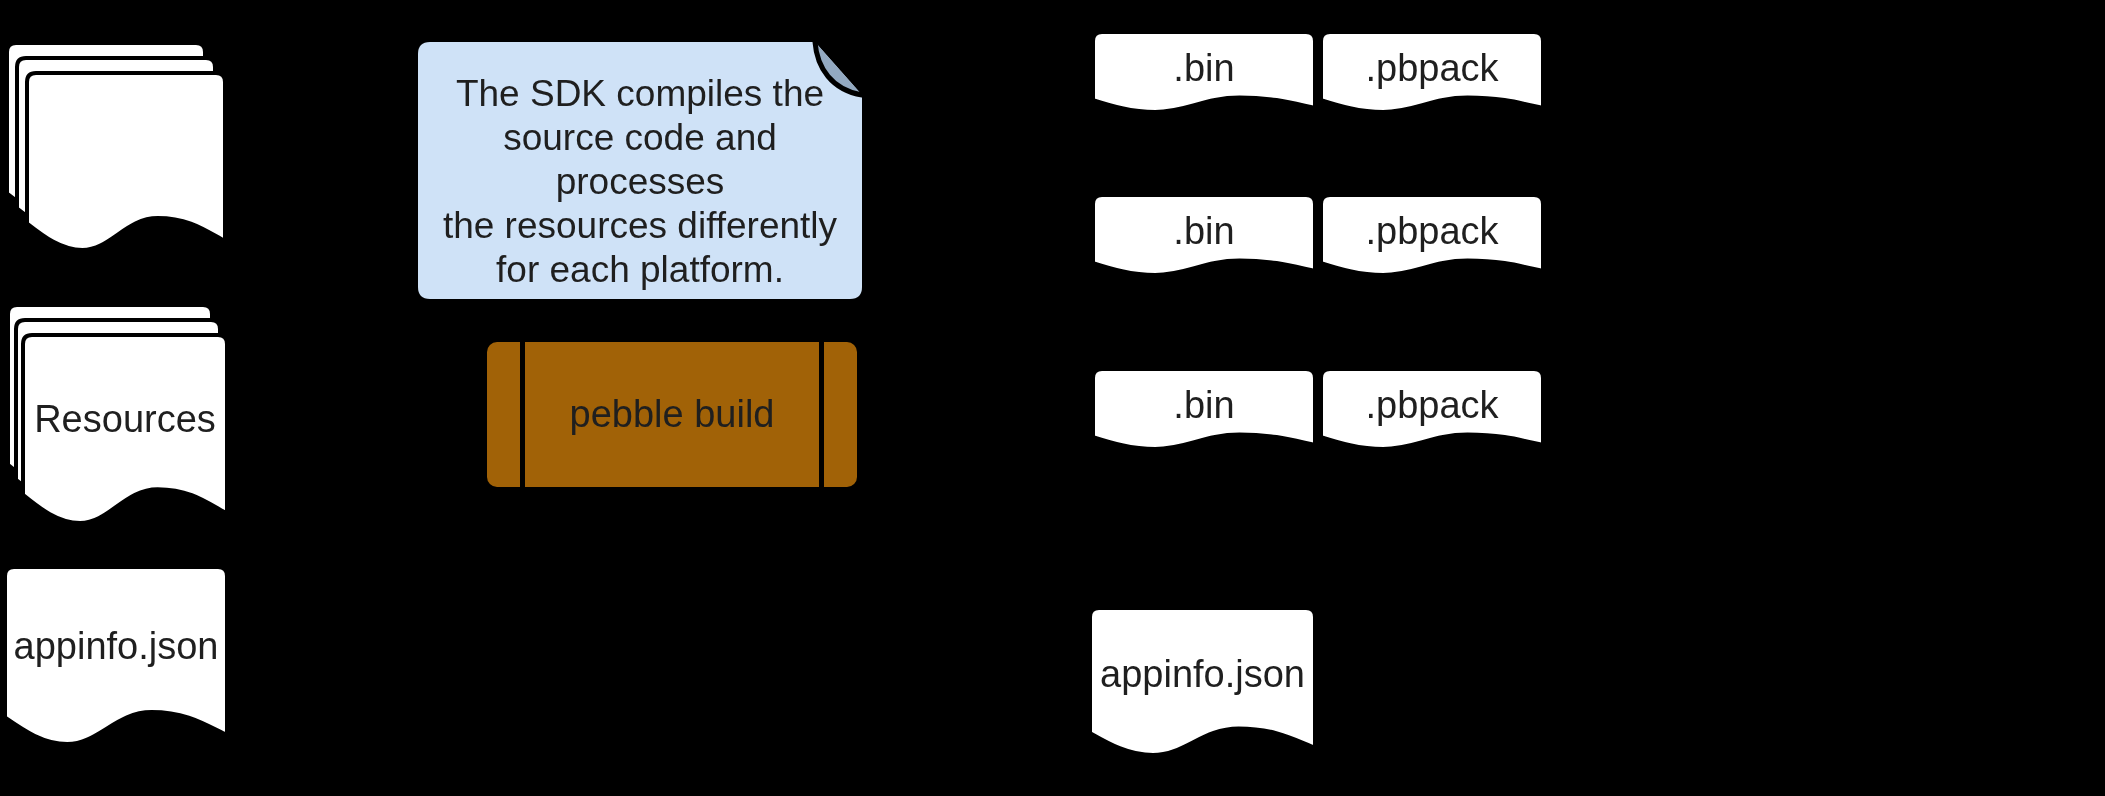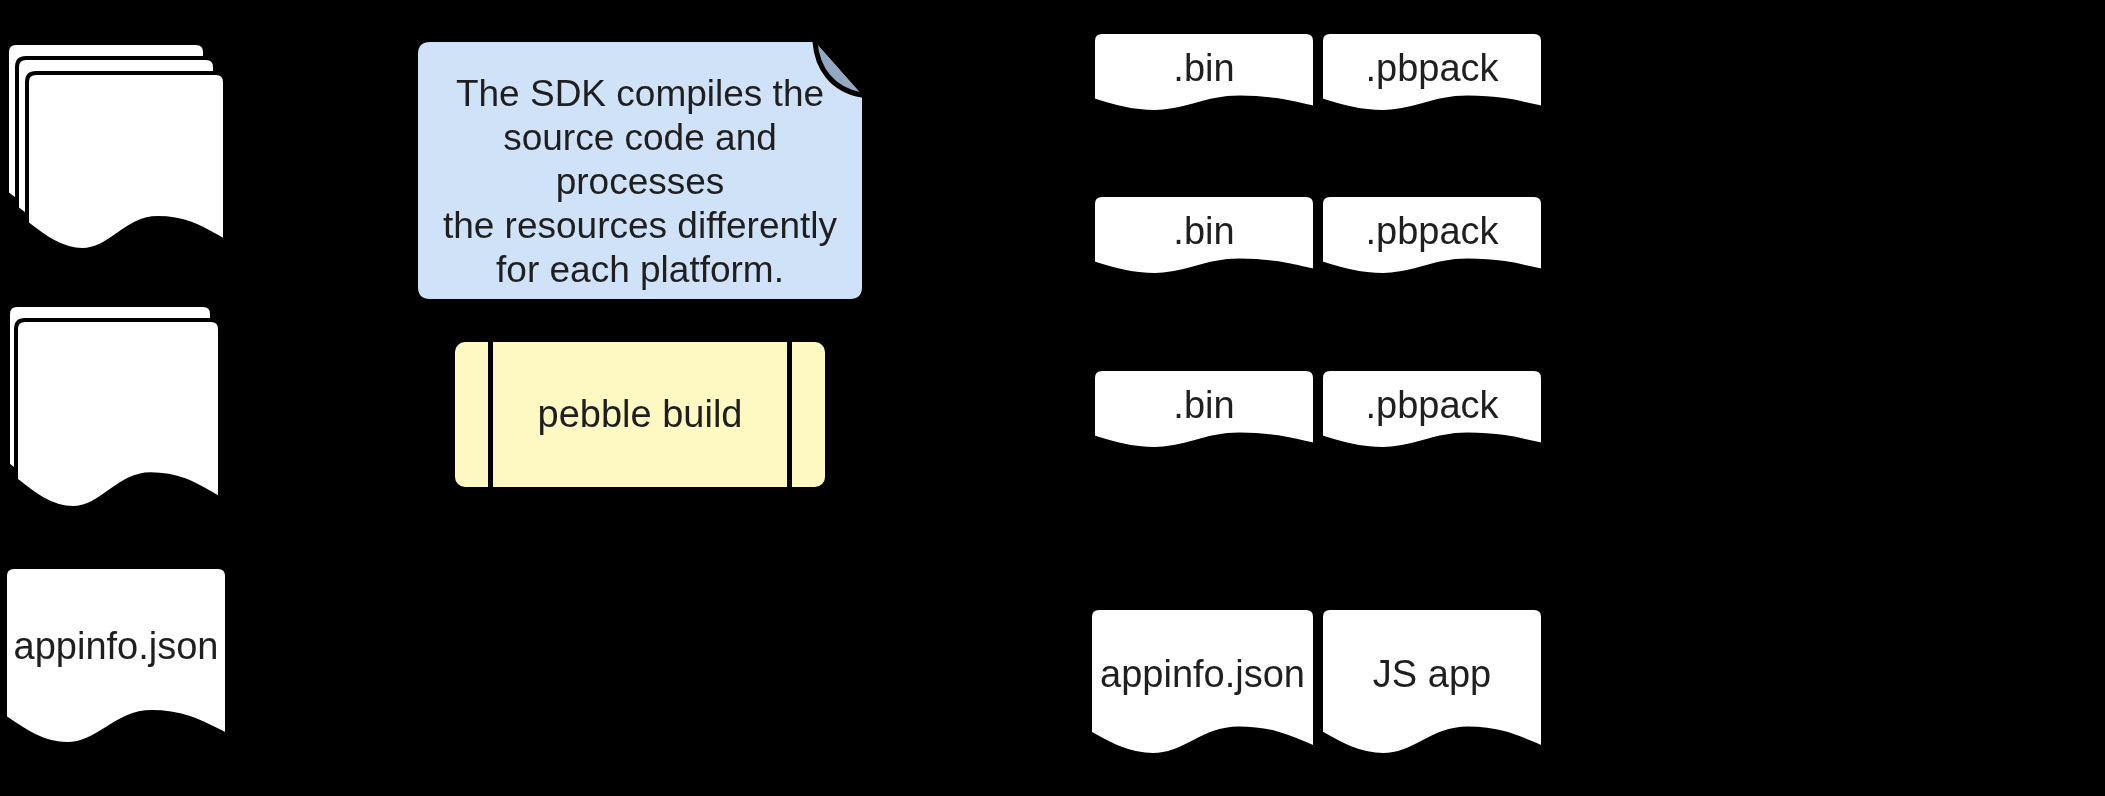--- a/index.html
+++ b/index.html
@@ -14,23 +14,24 @@
     font-size:38px;line-height:45px;white-space:pre-line;pointer-events:none;
   }
   .note{position:absolute;}
   .note .note-svg{position:absolute;inset:0;width:100%;height:100%;overflow:visible;}
   .note .note-text{
     position:absolute;inset:0;padding:22px 10px 0 10px;
     display:flex;align-items:center;justify-content:center;text-align:center;
     font-size:37px;line-height:44px;white-space:pre-line;
   }
   .process{
-    position:absolute;background:#fef9c3;border-radius:10px;
+    position:absolute;background:#a16207;border-radius:10px;
     display:flex;align-items:center;justify-content:center;
     font-size:38px;
+    margin-left:32px;
   }
   .process .pbar{position:absolute;top:0;bottom:0;width:5px;background:#000;}
   .process .pbar.left{left:33px;}
   .process .pbar.right{right:33px;}
 </style>
 </head>
 <body>
 
 <div class="canvas">
 
@@ -53,20 +54,26 @@
   <div class="doc ghost" style="left:8px;top:305px;width:204px;height:188px">
       <svg viewBox="0 0 204 188" style="position: absolute; inset: 0px; width: 100%; height: 100%; overflow: visible; display: block;">
         <path d="M 9 0 H 195 Q 204 0 204 9 V 178.6 C 183.6 167.3 167.3 154.2 134.6 154.2 C 102 154.2 85.7 188 57.1 188 C 34.7 188 16.3 173 0 159.8 V 9 Q 0 0 9 0 Z" fill="#ffffff" stroke="#000000" stroke-width="4"></path>
       </svg>
     </div>
   <div class="doc ghost" style="left:16px;top:320px;width:204px;height:188px">
       <svg viewBox="0 0 204 188" style="position: absolute; inset: 0px; width: 100%; height: 100%; overflow: visible; display: block;">
         <path d="M 9 0 H 195 Q 204 0 204 9 V 178.6 C 183.6 167.3 167.3 154.2 134.6 154.2 C 102 154.2 85.7 188 57.1 188 C 34.7 188 16.3 173 0 159.8 V 9 Q 0 0 9 0 Z" fill="#ffffff" stroke="#000000" stroke-width="4"></path>
       </svg>
     </div>
+  <div class="doc" style="left:23px;top:335px;width:204px;height:188px">
+      <svg viewBox="0 0 204 188" style="position: absolute; inset: 0px; width: 100%; height: 100%; overflow: visible; display: block;">
+        <path d="M 9 0 H 195 Q 204 0 204 9 V 178.6 C 183.6 167.3 167.3 154.2 134.6 154.2 C 102 154.2 85.7 188 57.1 188 C 34.7 188 16.3 173 0 159.8 V 9 Q 0 0 9 0 Z" fill="#ffffff" stroke="#000000" stroke-width="4"></path>
+      </svg>
+    <div class="label">Resources</div>
+  </div>
 
   <div class="doc" style="left:5px;top:567px;width:222px;height:177px">
       <svg viewBox="0 0 222 177" style="position: absolute; inset: 0px; width: 100%; height: 100%; overflow: visible; display: block;">
         <path d="M 9 0 H 213 Q 222 0 222 9 V 168.2 C 199.8 157.5 182 145.1 146.5 145.1 C 111 145.1 93.2 177 62.2 177 C 37.7 177 17.8 162.8 0 150.5 V 9 Q 0 0 9 0 Z" fill="#ffffff" stroke="#000000" stroke-width="4"></path>
       </svg>
     <div class="label">appinfo.json</div>
   </div>
 
   <div class="note" style="left:418px;top:42px;width:444px;height:257px">
     <svg class="note-svg" viewBox="0 0 444 257">
@@ -124,21 +131,15 @@
       </svg>
     <div class="label">.pbpack</div>
   </div>
 
   <div class="doc" style="left:1090px;top:608px;width:225px;height:147px">
       <svg viewBox="0 0 225 147" style="position: absolute; inset: 0px; width: 100%; height: 100%; overflow: visible; display: block;">
         <path d="M 9 0 H 216 Q 225 0 225 9 V 139.7 C 202.5 130.8 184.5 120.5 148.5 120.5 C 112.5 120.5 94.5 147 63 147 C 38.3 147 18 135.2 0 125 V 9 Q 0 0 9 0 Z" fill="#ffffff" stroke="#000000" stroke-width="4"></path>
       </svg>
     <div class="label">appinfo.json</div>
   </div>
-  <div class="doc" style="left:1321px;top:608px;width:222px;height:147px">
-      <svg viewBox="0 0 222 147" style="position: absolute; inset: 0px; width: 100%; height: 100%; overflow: visible; display: block;">
-        <path d="M 9 0 H 213 Q 222 0 222 9 V 139.7 C 199.8 130.8 182 120.5 146.5 120.5 C 111 120.5 93.2 147 62.2 147 C 37.7 147 17.8 135.2 0 125 V 9 Q 0 0 9 0 Z" fill="#ffffff" stroke="#000000" stroke-width="4"></path>
-      </svg>
-    <div class="label">JS app</div>
-  </div>
 
 
 </div>
 
 </body></html>

